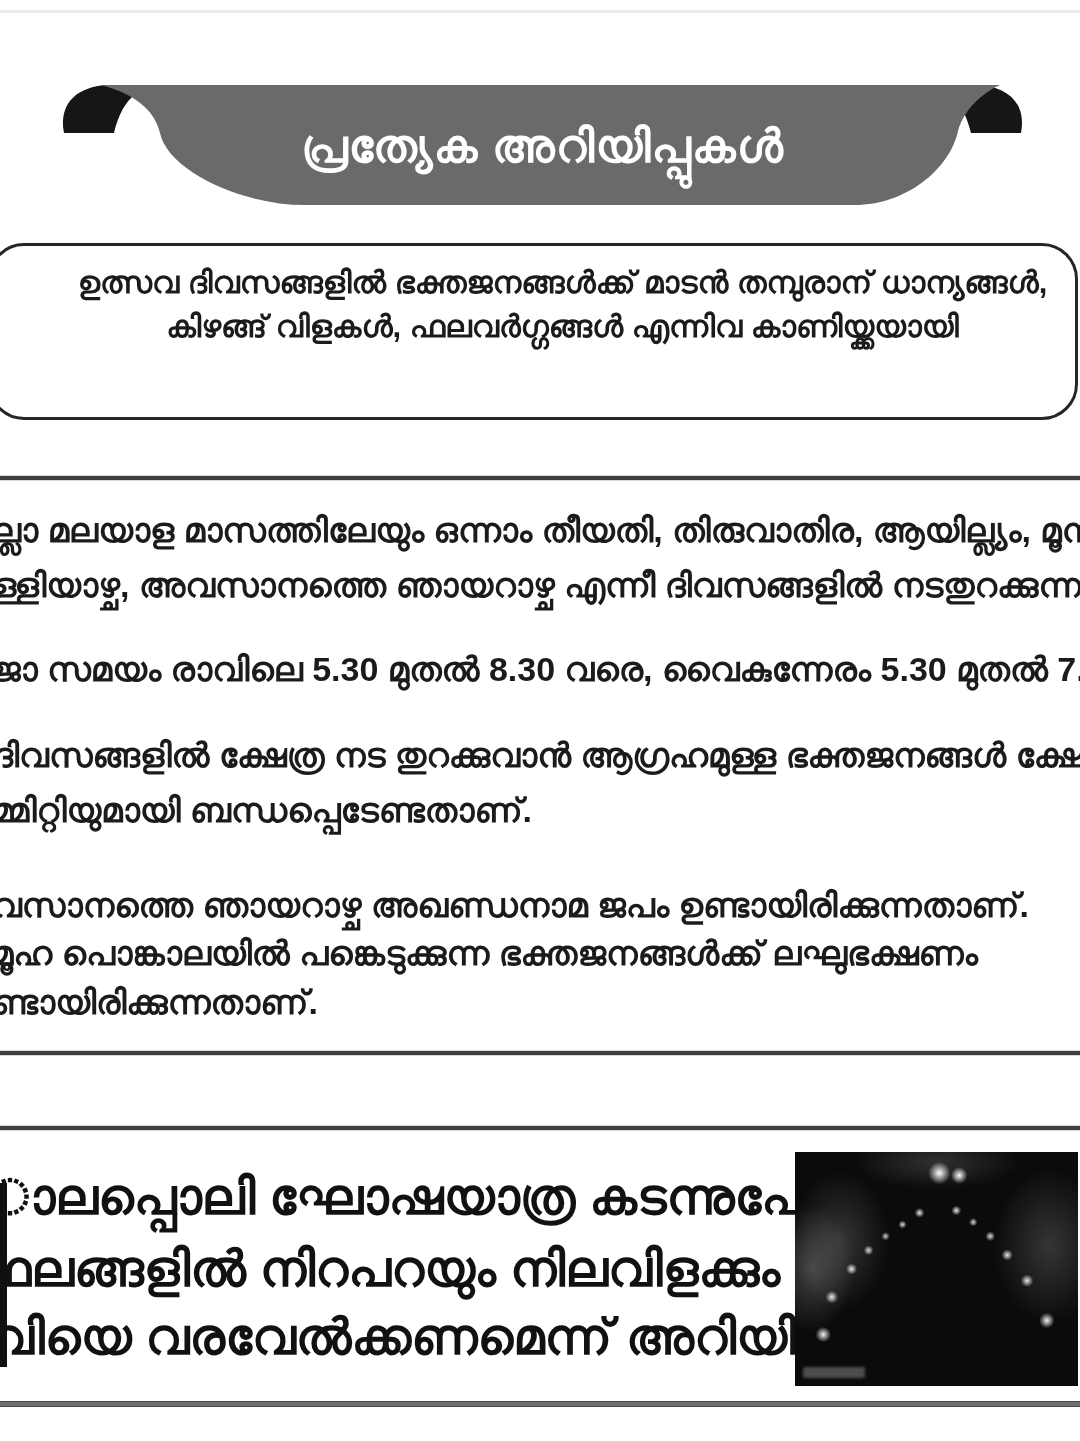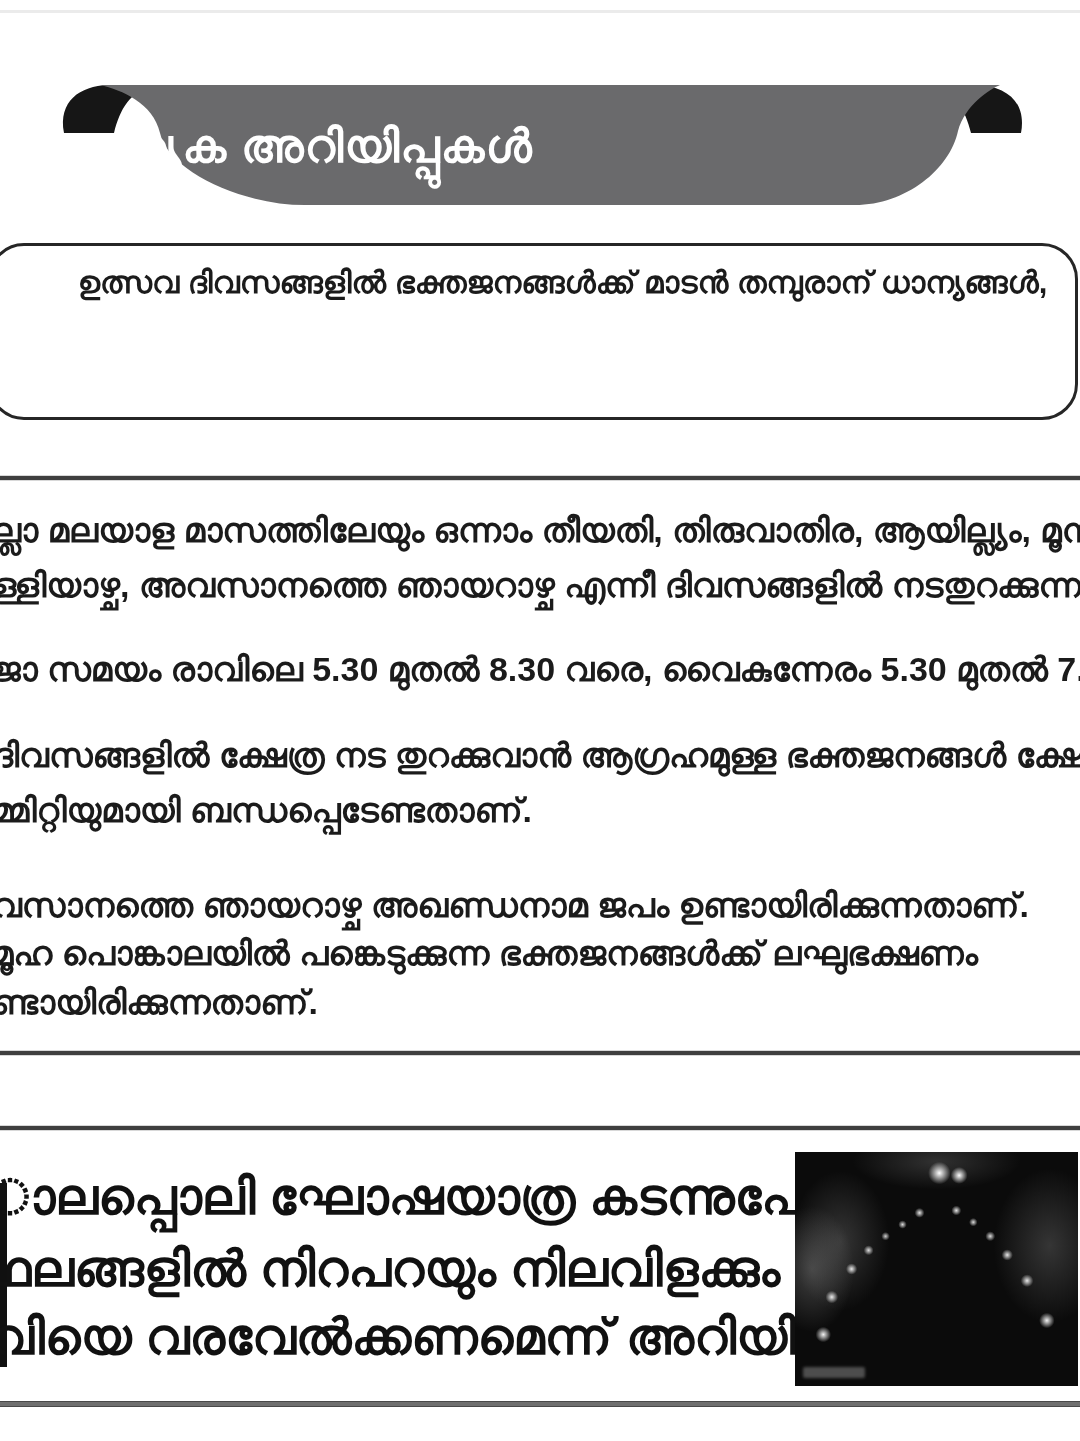--- a/index.html
+++ b/index.html
@@ -12,21 +12,21 @@
     color:#1b1b1b;
   }
   
   .top-rule{position:absolute;left:0;top:10px;width:1080px;height:3px;background:#ebebeb;}
 
   
   .ribbon{position:absolute;left:50px;top:83px;width:985px;height:132px;}
   .ribbon svg{position:absolute;left:0;top:0;}
   .ribbon-title{
     position:absolute;left:0;right:0;top:36px;
-    text-align:left;
+    text-align:center;
     font-size:46px;font-weight:bold;color:#ffffff;
     letter-spacing:1px;white-space:nowrap;
   }
 
   
   .notice-box{
     position:absolute;left:-12px;top:243px;width:1090px;height:177px;
     border:3.5px solid #262626;border-radius:36px;
     box-sizing:border-box;
   }
@@ -108,20 +108,21 @@
 
       <path d="M971 50 C977 18 955 3 927 2 L880 2 C905 8 915 26 921 50 Z" fill="#161616"></path>
 
       <path d="M50 2 H950 C940 6 915 22 908 48 C900 86 856 122 805 122 H255 C192 122 118 88 110 50 C103 20 72 7 50 2 Z" fill="#6a6a6c"></path>
     </svg>
     <div class="ribbon-title">പ്രത്യേക അറിയിപ്പുകൾ</div>
   </div>
 
   <div class="notice-box"></div>
   <div class="notice-line nb1">ഉത്സവ ദിവസങ്ങളിൽ ഭക്തജനങ്ങൾക്ക് മാടൻ തമ്പുരാന് ധാന്യങ്ങൾ,</div>
+  <div class="notice-line nb2">കിഴങ്ങ് വിളകൾ, ഫലവർഗ്ഗങ്ങൾ എന്നിവ കാണിയ്ക്കയായി</div>
 
   <div class="rule rule-1"></div>
 
   <div class="para-line l-p1a">ല്ലാ മലയാള മാസത്തിലേയും ഒന്നാം തീയതി, തിരുവാതിര, ആയില്ല്യം, മൂന്നാമത്തെ</div>
   <div class="para-line l-p1b">ള്ളിയാഴ്ച, അവസാനത്തെ ഞായറാഴ്ച എന്നീ ദിവസങ്ങളിൽ നടതുറക്കുന്നതാണ്.</div>
 
   <div class="para-line l-time">ജാ സമയം രാവിലെ 5.30 മുതൽ 8.30 വരെ,  വൈകുന്നേരം 5.30 മുതൽ 7.30 വരെ</div>
 
   <div class="para-line l-p3a">ദിവസങ്ങളിൽ ക്ഷേത്ര നട തുറക്കുവാൻ ആഗ്രഹമുള്ള ഭക്തജനങ്ങൾ ക്ഷേത്ര</div>
   <div class="para-line l-p3b">മ്മിറ്റിയുമായി ബന്ധപ്പെടേണ്ടതാണ്.</div>

